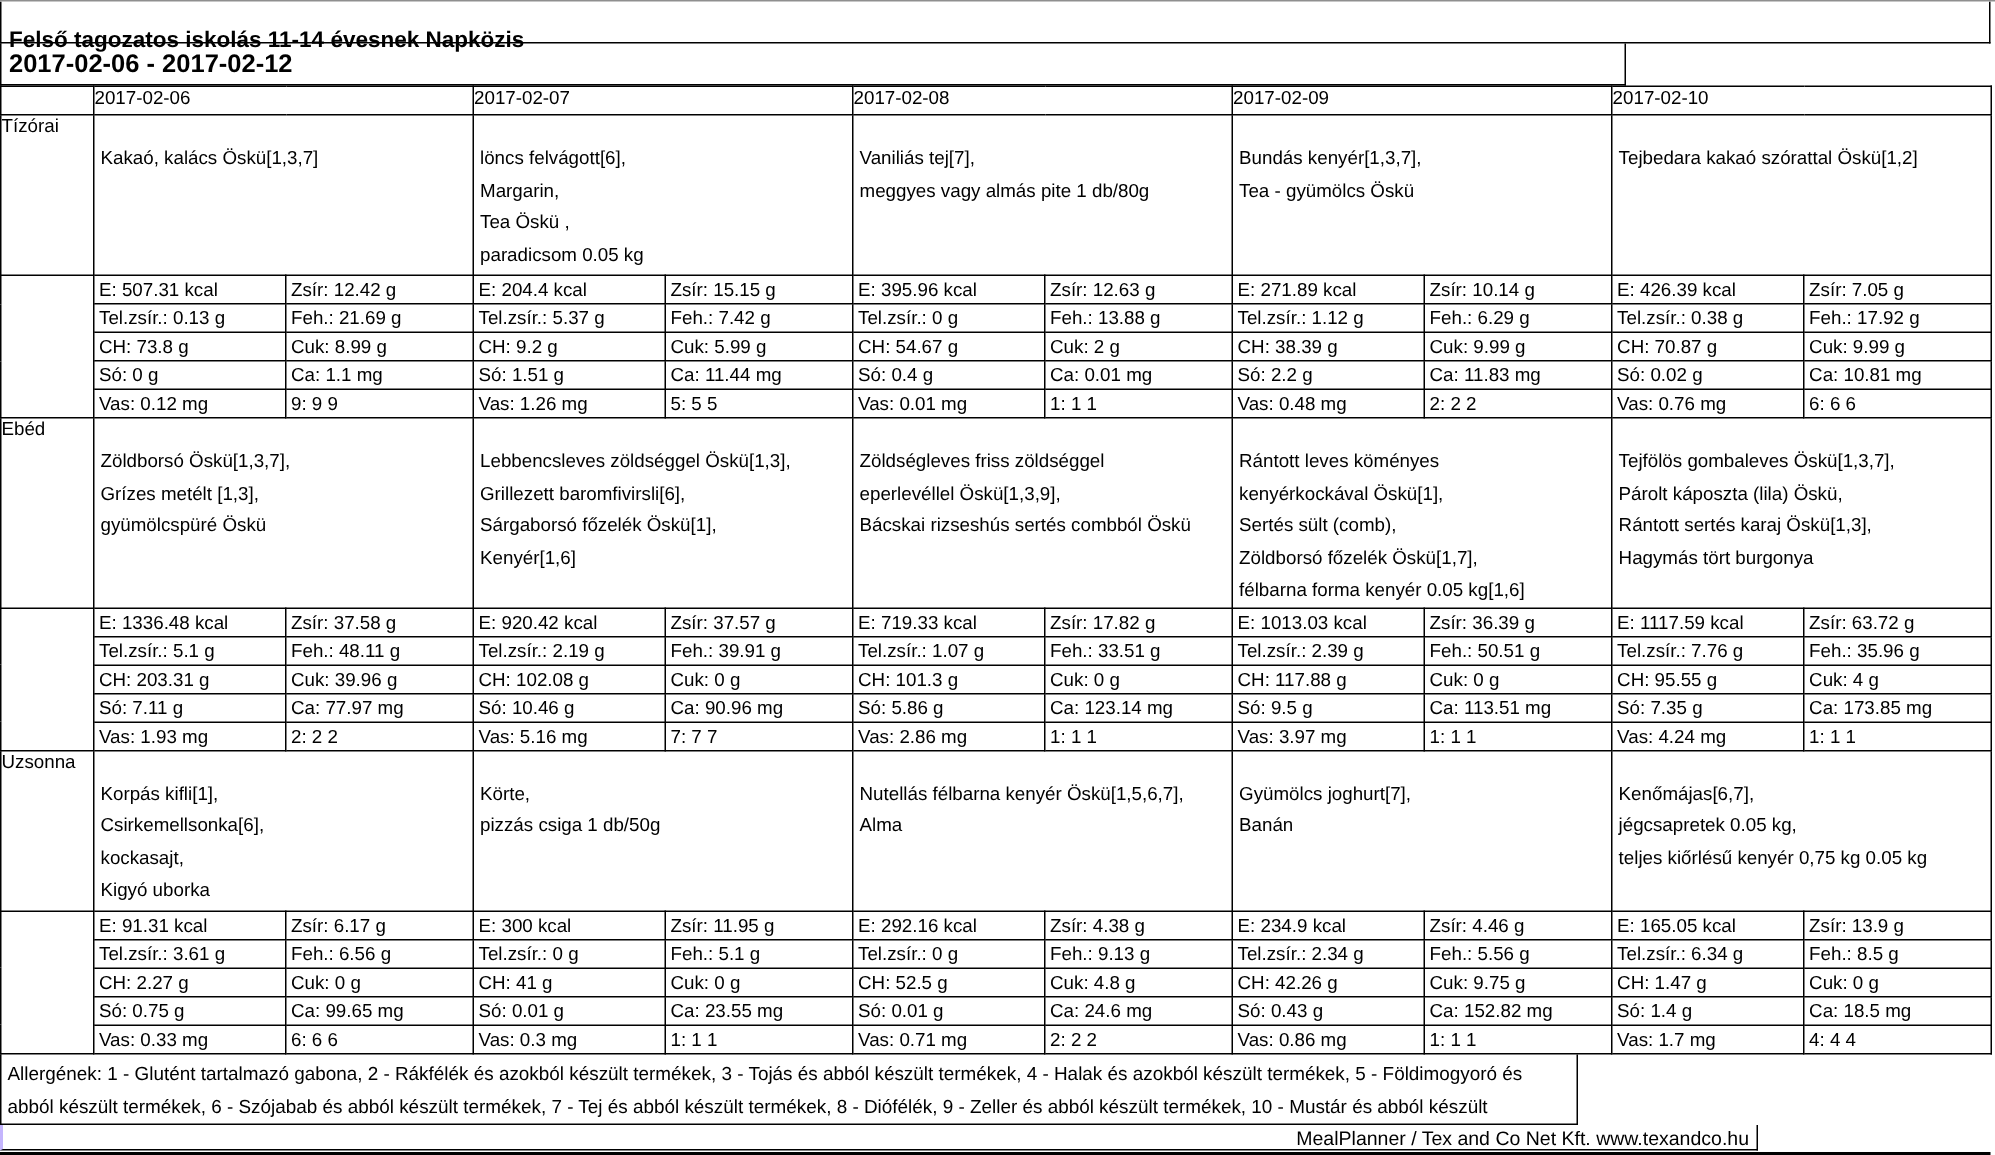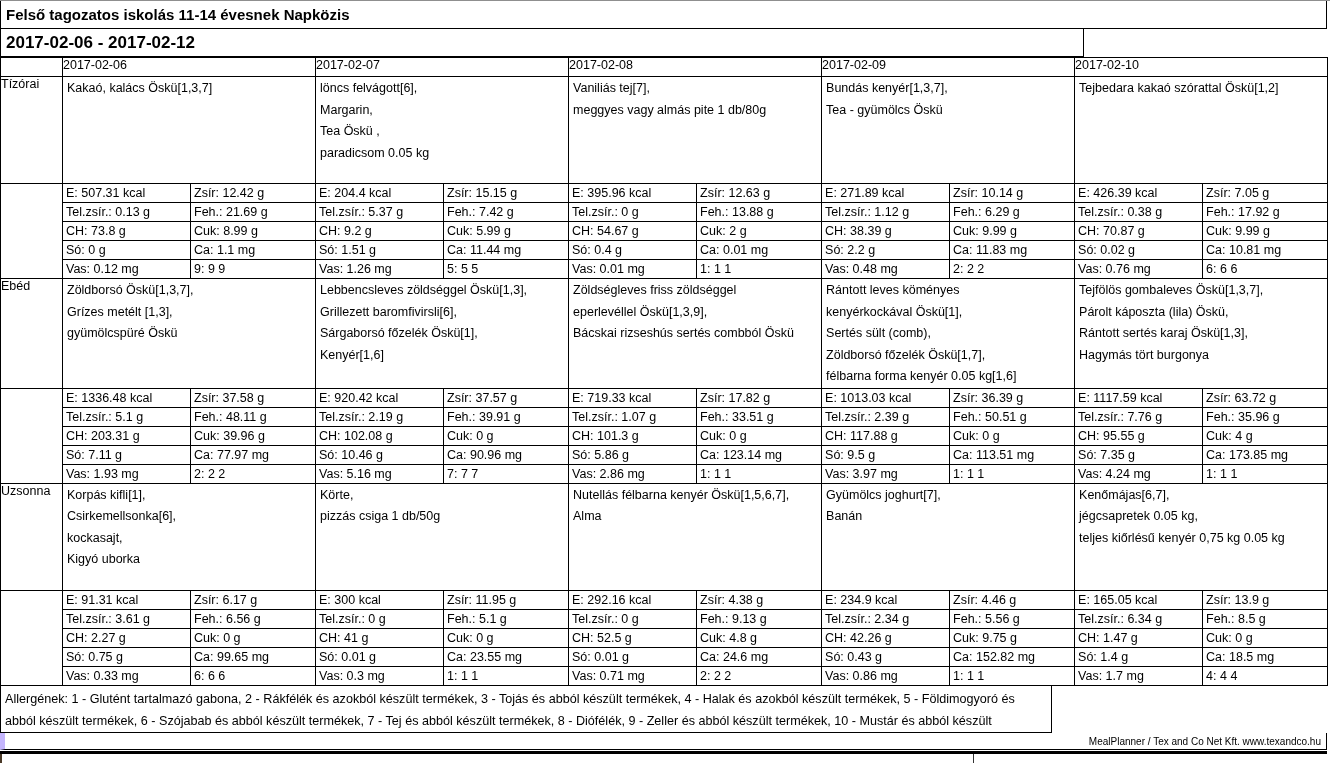--- a/index.html
+++ b/index.html
@@ -4,49 +4,49 @@
 <style>
   html,body{margin:0;padding:0;background:#fff;}
   body{
     width:1330px;height:770px;overflow:hidden;
     font-family:"Liberation Sans",sans-serif;color:#000;
     border-top:1px solid #8f8f8f;box-sizing:border-box;
   }
   .title-row{
     width:1327px;box-sizing:border-box;height:28px;
     border-left:1px solid #000;border-right:1px solid #000;border-bottom:1px solid #000;
-    font-size:15px;font-weight:bold;padding:5px 4px 0 5px;
+    font-size:15px;font-weight:bold;padding:17px 4px 0 5px;
   }
   .range-row{
     width:1084px;box-sizing:border-box;height:28px;
     border-left:1px solid #000;border-right:1px solid #000;border-bottom:1px solid #000;
     font-size:17px;font-weight:bold;padding:4px 4px 0 5px;
   }
   table.plan{
     border-collapse:collapse;table-layout:fixed;width:1327px;
   }
   table.plan td,table.plan th{
     border:1px solid #000;box-sizing:border-box;overflow:hidden;
     font-size:12.5px;font-weight:normal;text-align:left;vertical-align:top;
   }
   th.date-cell{height:19px;text-align:center;font-weight:bold;font-size:12px;vertical-align:middle;padding:0;}
   th.corner{height:19px;}
   td.meal-label{font-weight:bold;text-align:center;vertical-align:middle;font-size:12.5px;padding:0;}
-  td.meal-cell{height:107px;padding:1px 4px 0 4px;line-height:21.5px;}
+  td.meal-cell{height:107px;padding:18px 4px 0 4px;line-height:21.5px;}
   td.nut-cell{height:19px;padding:0 3px;line-height:18px;white-space:nowrap;}
   td.empty-label{padding:0;}
   .allergens{
     width:1052px;box-sizing:border-box;height:47px;
     border-left:1px solid #000;border-right:1px solid #000;border-bottom:1px solid #000;
     font-size:12.6px;line-height:22px;padding:2px 4px 0 4px;overflow:hidden;
   }
   .footer-row{
-    width:1327px;box-sizing:border-box;height:17px;
-    border-left:5px solid #c4b5fd;border-right:1px solid #000;border-bottom:1px solid #000;
-    font-size:10px;line-height:15px;text-align:right;padding:1px 5px 0 4px;
+    width:1172px;box-sizing:border-box;height:17px;
+    border-left:2px solid #c4b5fd;border-right:1px solid #000;border-bottom:1px solid #000;
+    font-size:13px;line-height:15px;text-align:right;padding:1px 5px 0 4px;
   }
   .thick-divider{width:1327px;height:3px;background:#000;margin-top:1px;}
   .next-page-stub{position:relative;width:1327px;height:9px;border-left:2px solid #4a3a28;}
   .next-page-stub .stub-line{position:absolute;left:971px;top:0;height:9px;border-left:1px solid #333;}
 </style>
 </head>
 <body>
 
 <div class="title-row">Felső tagozatos iskolás 11-14 évesnek Napközis</div>
 <div class="range-row">2017-02-06 - 2017-02-12</div>

